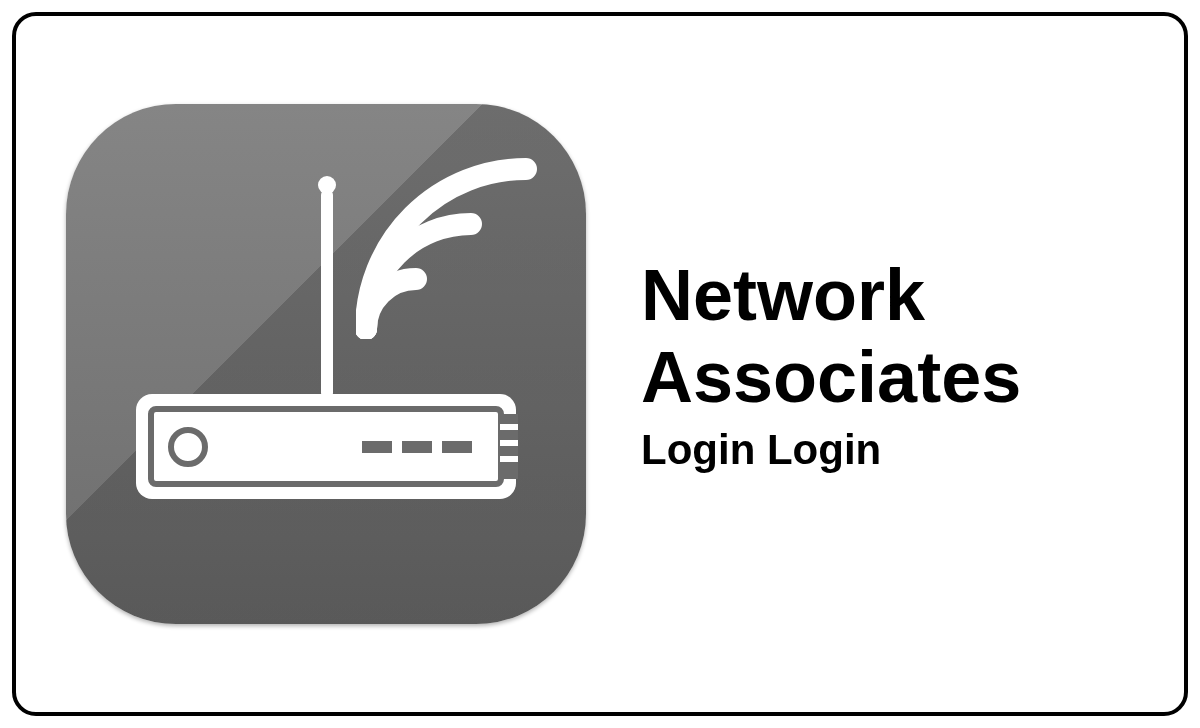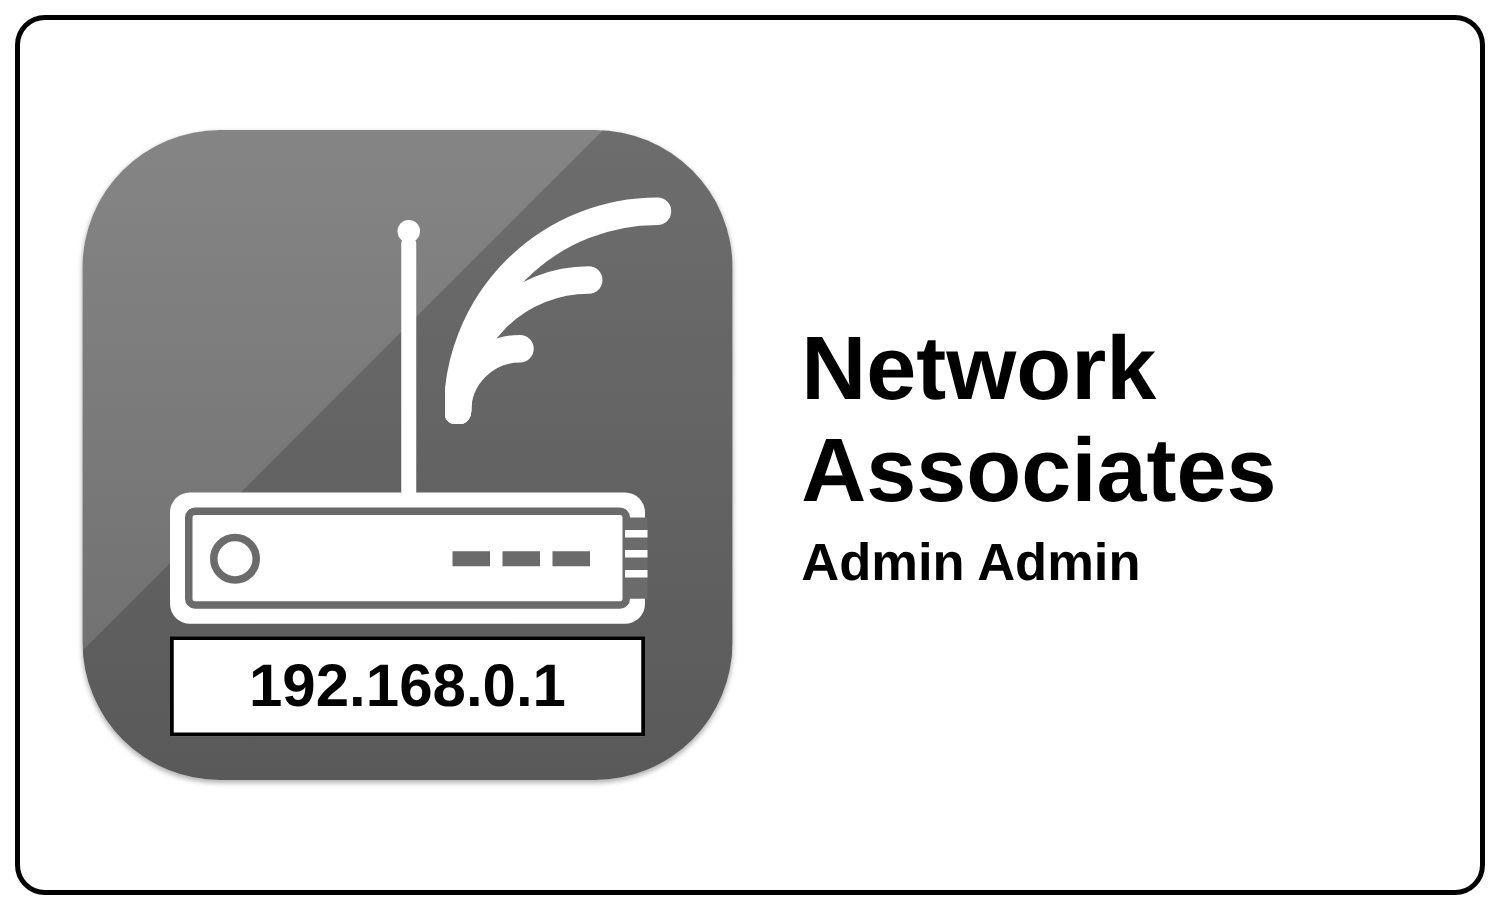--- a/index.html
+++ b/index.html
@@ -179,20 +179,19 @@
           <div class="slot"></div>
         </div>
       </div>
       <div class="router-side">
         <div class="side-line"></div>
         <div class="side-line"></div>
         <div class="side-line"></div>
       </div>
     </div>
 
-    <div class="ip-label">192.168.0.1</div>
   </div>
 
   <div class="text-block">
     <div class="title">Network Associates</div>
-    <div class="subtitle">Admin Admin</div>
+    <div class="subtitle">Login Login</div>
   </div>
 </div>
 
 </body></html>

